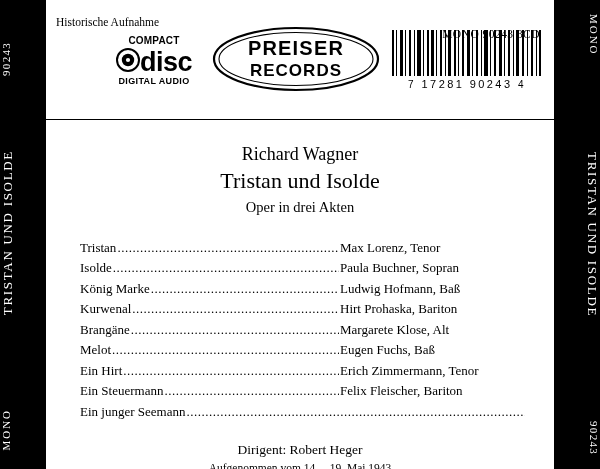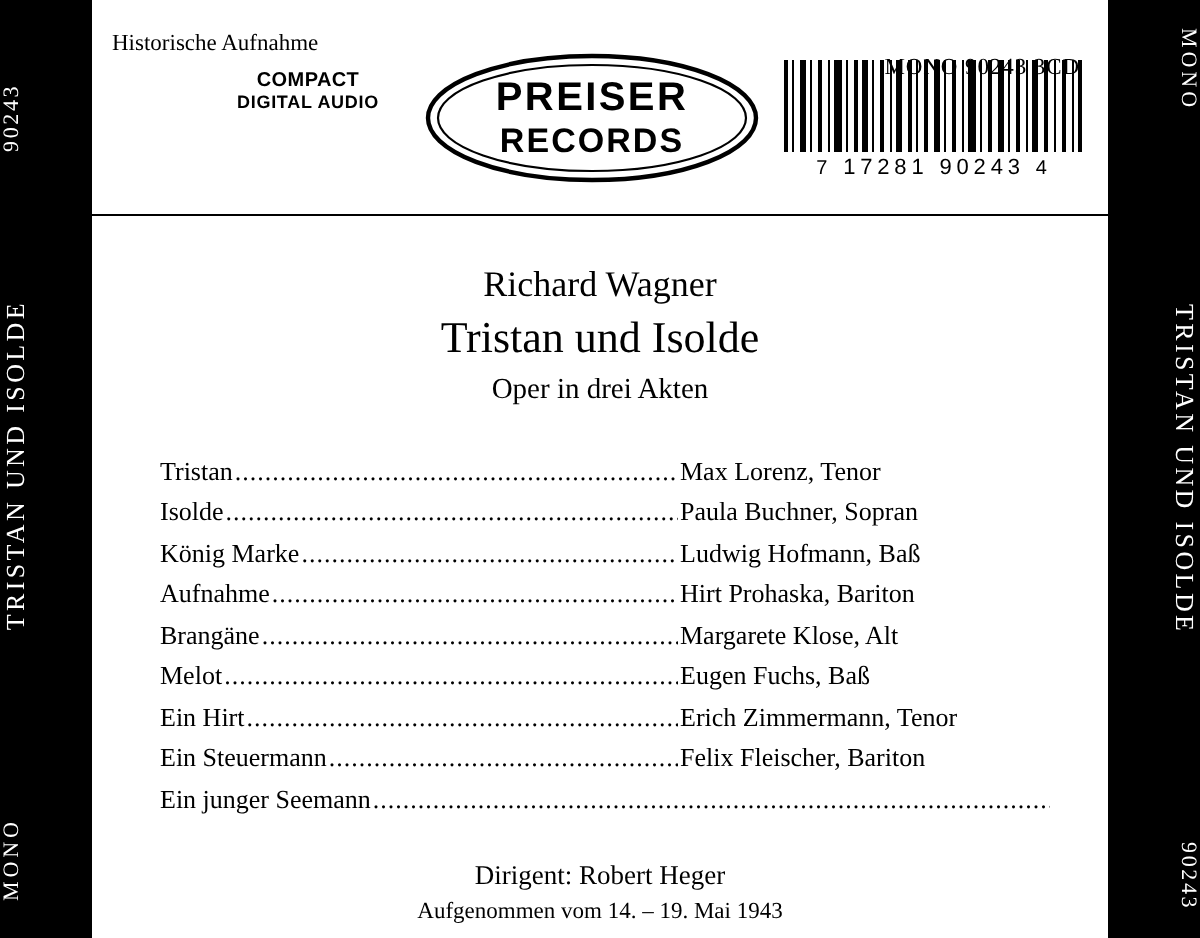--- a/index.html
+++ b/index.html
@@ -78,21 +78,21 @@
     top: 0;
     width: 508px;
     height: 469px;
     background: #ffffff;
     box-sizing: border-box;
   }
 
   
   .header {
     position: relative;
-    height: 108px;
+    height: 120px;
     border-bottom: 1px solid #000000;
     box-sizing: border-box;
   }
 
   .historic {
     position: absolute;
     left: 10px;
     top: 16px;
     font-size: 11.5px;
     font-family: "Liberation Serif", serif;
@@ -282,20 +282,29 @@
   <div class="panel">
 
     <div class="header">
 
       <div class="historic">Historische Aufnahme</div>
 
       <div class="mono-code">MONO 90243 3CD</div>
 
       <div class="cd-logo">
         <span class="cd-compact">COMPACT</span>
+        <span class="cd-disc-row">
+          <span class="cd-mark">
+            <svg width="24" height="24" viewBox="0 0 24 24" aria-hidden="true">
+              <circle cx="12" cy="12" r="11" fill="none" stroke="#000" stroke-width="2"></circle>
+              <circle cx="12" cy="12" r="6.2" fill="#000"></circle>
+              <circle cx="12" cy="12" r="2.1" fill="#fff"></circle>
+            </svg>
+          </span><span>disc</span>
+        </span>
         <span class="cd-digital">DIGITAL AUDIO</span>
       </div>
 
       <div class="preiser">
         <svg width="168" height="66" viewBox="0 0 168 66" aria-hidden="true">
           <ellipse cx="84" cy="33" rx="82" ry="31" fill="none" stroke="#000" stroke-width="2.2"></ellipse>
           <ellipse cx="84" cy="33" rx="77" ry="26.5" fill="none" stroke="#000" stroke-width="1.1"></ellipse>
           <text x="84" y="29" text-anchor="middle" class="preiser-line1" font-size="20" fill="#000" font-family="Liberation Sans, sans-serif" font-weight="bold">PREISER</text>
           <text x="84" y="50" text-anchor="middle" class="preiser-line2" font-size="17" fill="#000" font-family="Liberation Sans, sans-serif" font-weight="bold">RECORDS</text>
         </svg>
@@ -365,21 +374,21 @@
             <span class="cast-role">Isolde</span>
             <span class="cast-dots">........................................................................................................................</span>
             <span class="cast-artist">Paula Buchner, Sopran</span>
           </div>
           <div class="cast-row">
             <span class="cast-role">König Marke</span>
             <span class="cast-dots">........................................................................................................................</span>
             <span class="cast-artist">Ludwig Hofmann, Baß</span>
           </div>
           <div class="cast-row">
-            <span class="cast-role">Aufnahme</span>
+            <span class="cast-role">Kurwenal</span>
             <span class="cast-dots">........................................................................................................................</span>
             <span class="cast-artist">Hirt Prohaska, Bariton</span>
           </div>
           <div class="cast-row">
             <span class="cast-role">Brangäne</span>
             <span class="cast-dots">........................................................................................................................</span>
             <span class="cast-artist">Margarete Klose, Alt</span>
           </div>
           <div class="cast-row">
             <span class="cast-role">Melot</span>

